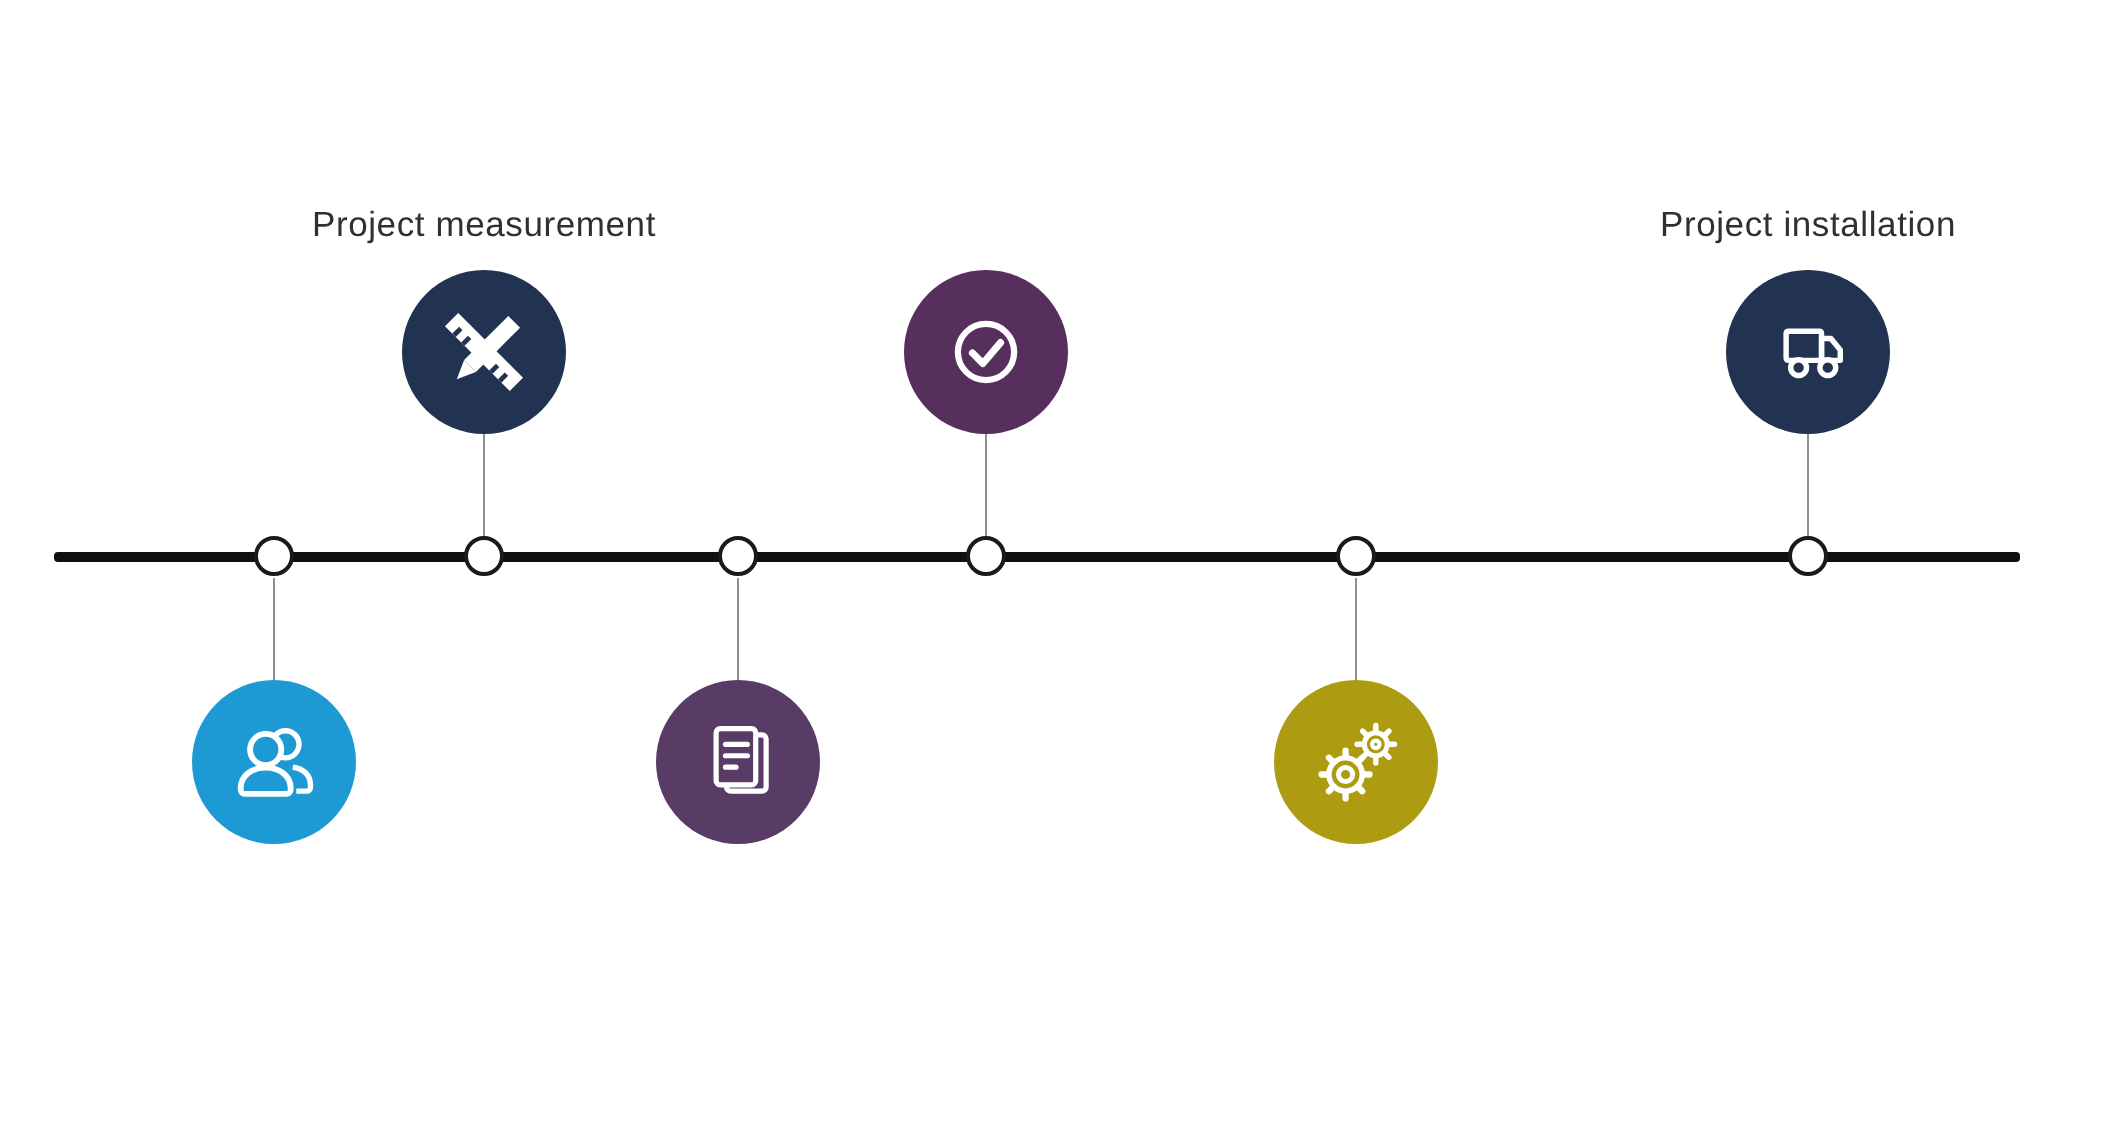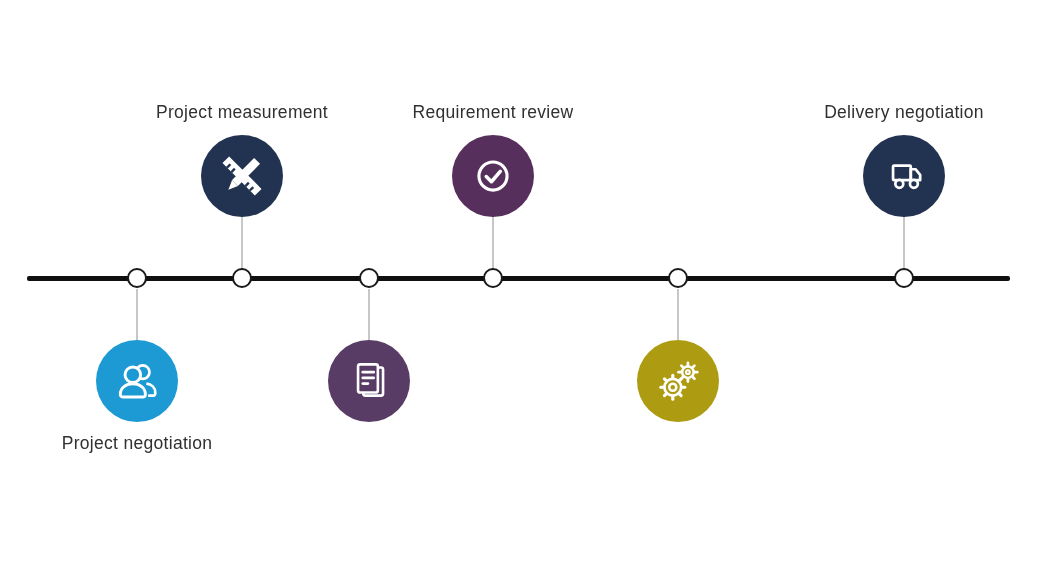--- a/index.html
+++ b/index.html
@@ -50,21 +50,20 @@
   <div class="step below" style="--x:137px">
     <div class="connector"></div>
     <div class="big-circle" style="background: rgb(29, 154, 211); color: rgb(29, 154, 211);">
       <svg viewBox="0 0 48 48">
         <circle cx="29.5" cy="15.5" r="6.5" fill="none" stroke="#fff" stroke-width="2.6"></circle>
         <path d="M33 26.5 c5 .5 8.5 3.8 8.5 8.5 v1.2 a1.8 1.8 0 0 1 -1.8 1.8 h-5" fill="none" stroke="#fff" stroke-width="2.6"></path>
         <circle cx="20" cy="18" r="7.5" fill="currentColor" stroke="#fff" stroke-width="2.8"></circle>
         <path d="M8 36.5 c0 -6 5.5 -9.8 12 -9.8 s12 3.8 12 9.8 v0.8 a2 2 0 0 1 -2 2 h-20 a2 2 0 0 1 -2 -2 z" fill="currentColor" stroke="#fff" stroke-width="2.8" stroke-linejoin="round"></path>
       </svg>
     </div>
-    <div class="label">Project negotiation</div>
     <div class="node"></div>
   </div>
 
   <div class="step above" style="--x:242px">
     <div class="connector"></div>
     <div class="big-circle" style="background: rgb(34, 51, 82); color: rgb(34, 51, 82);">
       <svg viewBox="0 0 48 48">
         <g transform="rotate(-45 24 24)">
           <rect x="19.5" y="2" width="9" height="44" fill="#fff"></rect>
           <rect x="19.5" y="7" width="4.6" height="2.3" fill="currentColor"></rect>
@@ -97,21 +96,20 @@
   </div>
 
   <div class="step above" style="--x:493px">
     <div class="connector"></div>
     <div class="big-circle" style="background: rgb(87, 47, 92); color: rgb(87, 47, 92);">
       <svg viewBox="0 0 48 48">
         <circle cx="24" cy="24" r="13.5" fill="none" stroke="#fff" stroke-width="3"></circle>
         <polyline points="17.5,24.5 22.5,29.5 31,19.5" fill="none" stroke="#fff" stroke-width="3.4" stroke-linecap="round" stroke-linejoin="round"></polyline>
       </svg>
     </div>
-    <div class="label">Requirement review</div>
     <div class="node"></div>
   </div>
 
   <div class="step below" style="--x:678px">
     <div class="connector"></div>
     <div class="big-circle" style="background: rgb(173, 156, 18); color: rgb(173, 156, 18);">
       <svg viewBox="0 0 48 48">
         <g stroke="#fff" fill="none">
           <g stroke-width="3" stroke-linecap="round">
             <line x1="19" y1="18.5" x2="19" y2="21.5"></line>
@@ -146,17 +144,17 @@
   <div class="step above" style="--x:904px">
     <div class="connector"></div>
     <div class="big-circle" style="background: rgb(34, 51, 82); color: rgb(34, 51, 82);">
       <svg viewBox="0 0 48 48">
         <rect x="13.5" y="14" width="17" height="14" rx="1" fill="none" stroke="#fff" stroke-width="2.6" stroke-linejoin="round"></rect>
         <path d="M30.5 17.5 h4.5 l4.5 5.5 v5 h-9 z" fill="none" stroke="#fff" stroke-width="2.6" stroke-linejoin="round"></path>
         <circle cx="19.5" cy="31.5" r="3.8" fill="currentColor" stroke="#fff" stroke-width="2.6"></circle>
         <circle cx="33.5" cy="31.5" r="3.8" fill="currentColor" stroke="#fff" stroke-width="2.6"></circle>
       </svg>
     </div>
-    <div class="label">Delivery negotiation</div>
+    <div class="label">Project installation</div>
     <div class="node"></div>
   </div>
 
 </div>
 
 </body></html>

